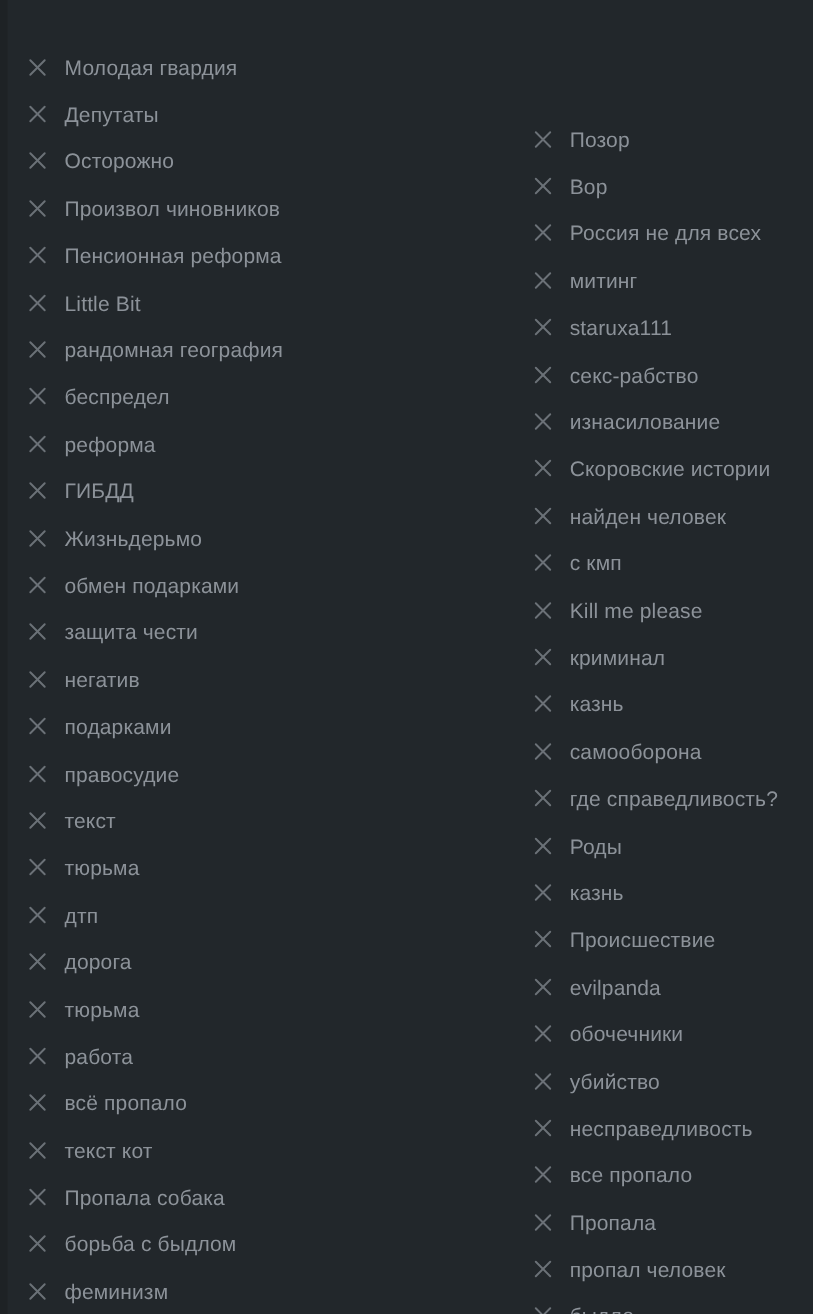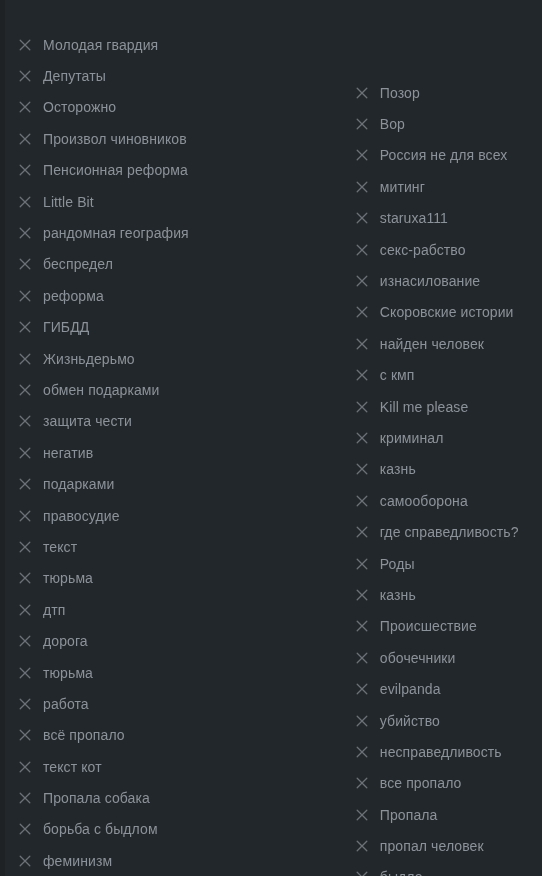--- a/index.html
+++ b/index.html
@@ -499,30 +499,30 @@
           </span>
           <span class="tag-label">Происшествие</span>
         </div>
         <div class="tag-row">
           <span class="remove-icon">
             <svg viewBox="0 0 16 16" aria-hidden="true">
               <line x1="3.2" y1="3.2" x2="12.8" y2="12.8"></line>
               <line x1="12.8" y1="3.2" x2="3.2" y2="12.8"></line>
             </svg>
           </span>
+          <span class="tag-label">evilpanda</span>
+        </div>
+        <div class="tag-row">
+          <span class="remove-icon">
+            <svg viewBox="0 0 16 16" aria-hidden="true">
+              <line x1="3.2" y1="3.2" x2="12.8" y2="12.8"></line>
+              <line x1="12.8" y1="3.2" x2="3.2" y2="12.8"></line>
+            </svg>
+          </span>
           <span class="tag-label">обочечники</span>
-        </div>
-        <div class="tag-row">
-          <span class="remove-icon">
-            <svg viewBox="0 0 16 16" aria-hidden="true">
-              <line x1="3.2" y1="3.2" x2="12.8" y2="12.8"></line>
-              <line x1="12.8" y1="3.2" x2="3.2" y2="12.8"></line>
-            </svg>
-          </span>
-          <span class="tag-label">evilpanda</span>
         </div>
         <div class="tag-row">
           <span class="remove-icon">
             <svg viewBox="0 0 16 16" aria-hidden="true">
               <line x1="3.2" y1="3.2" x2="12.8" y2="12.8"></line>
               <line x1="12.8" y1="3.2" x2="3.2" y2="12.8"></line>
             </svg>
           </span>
           <span class="tag-label">убийство</span>
         </div>

